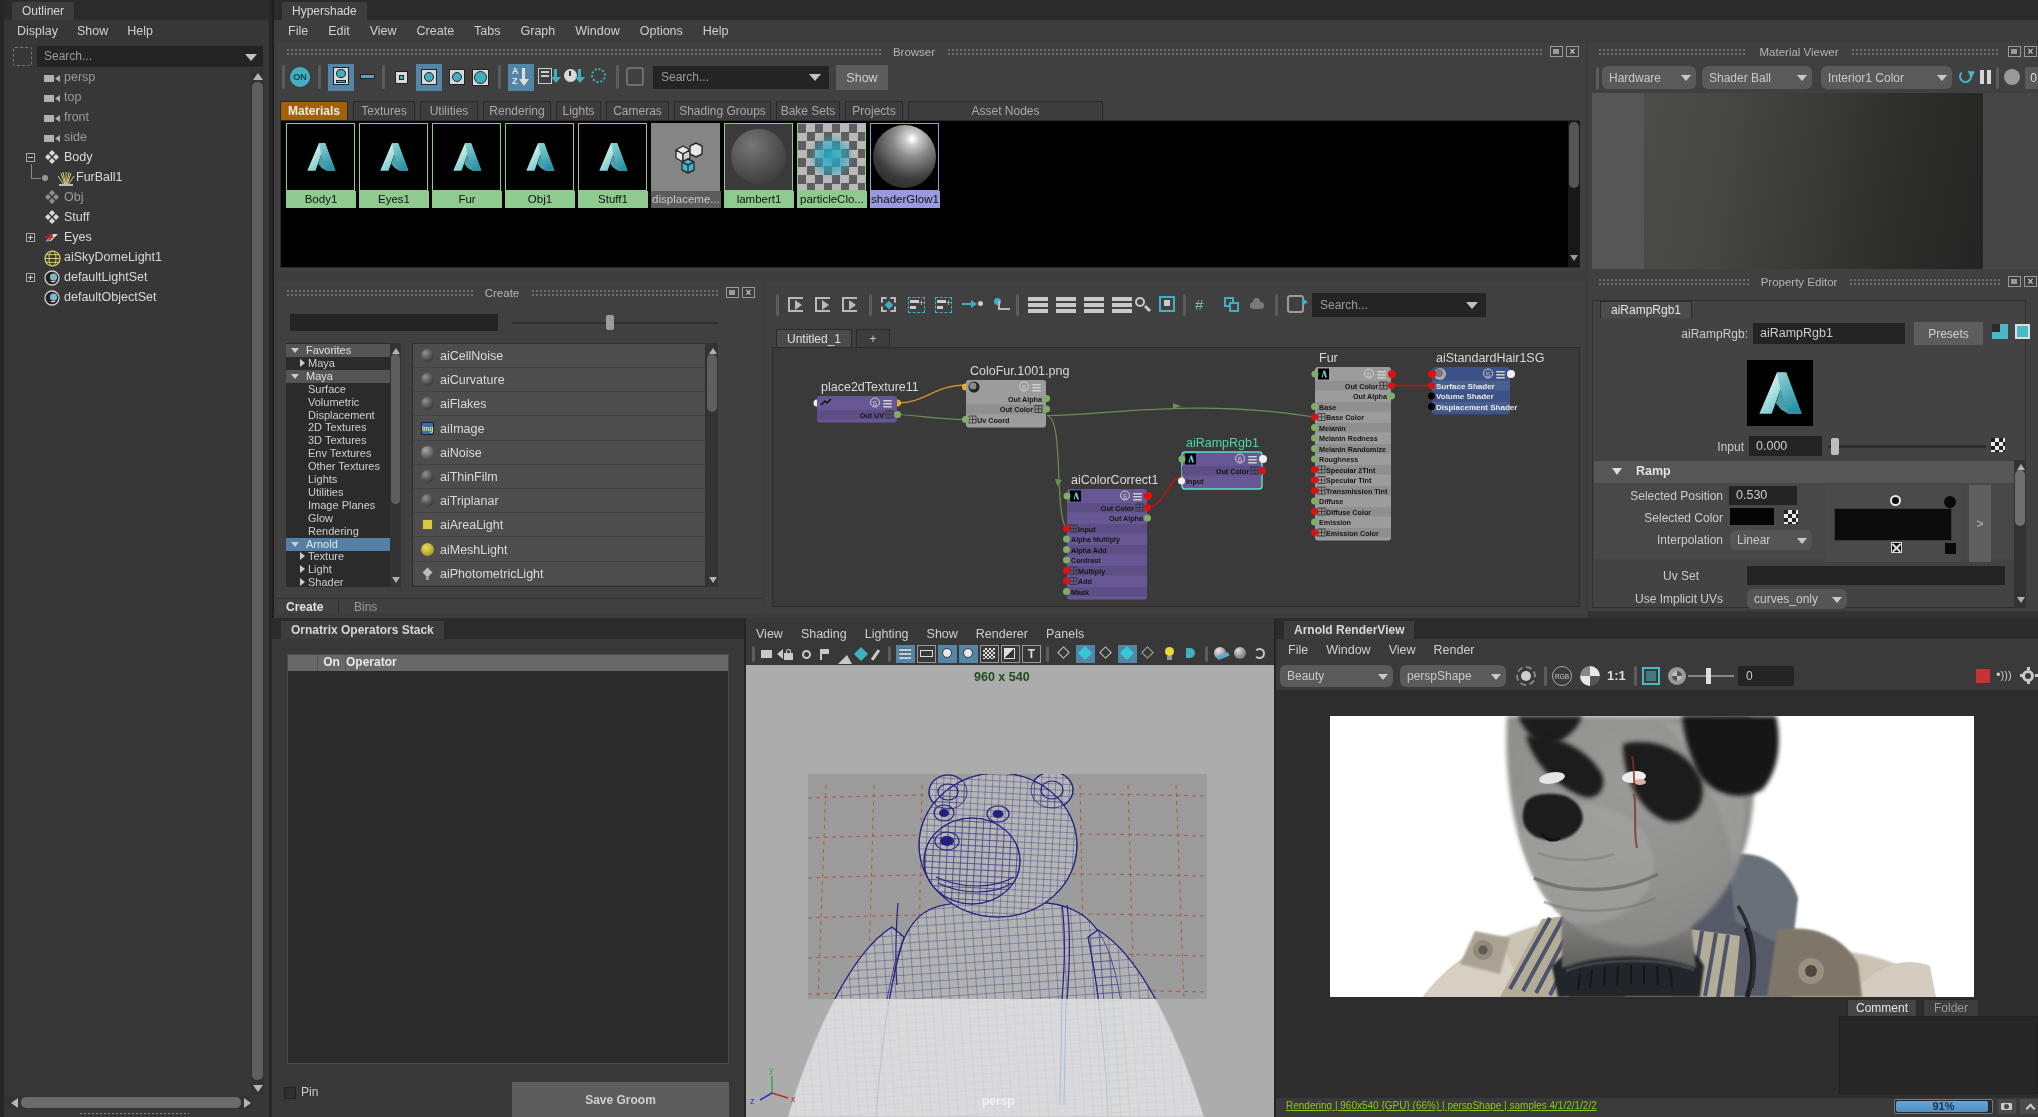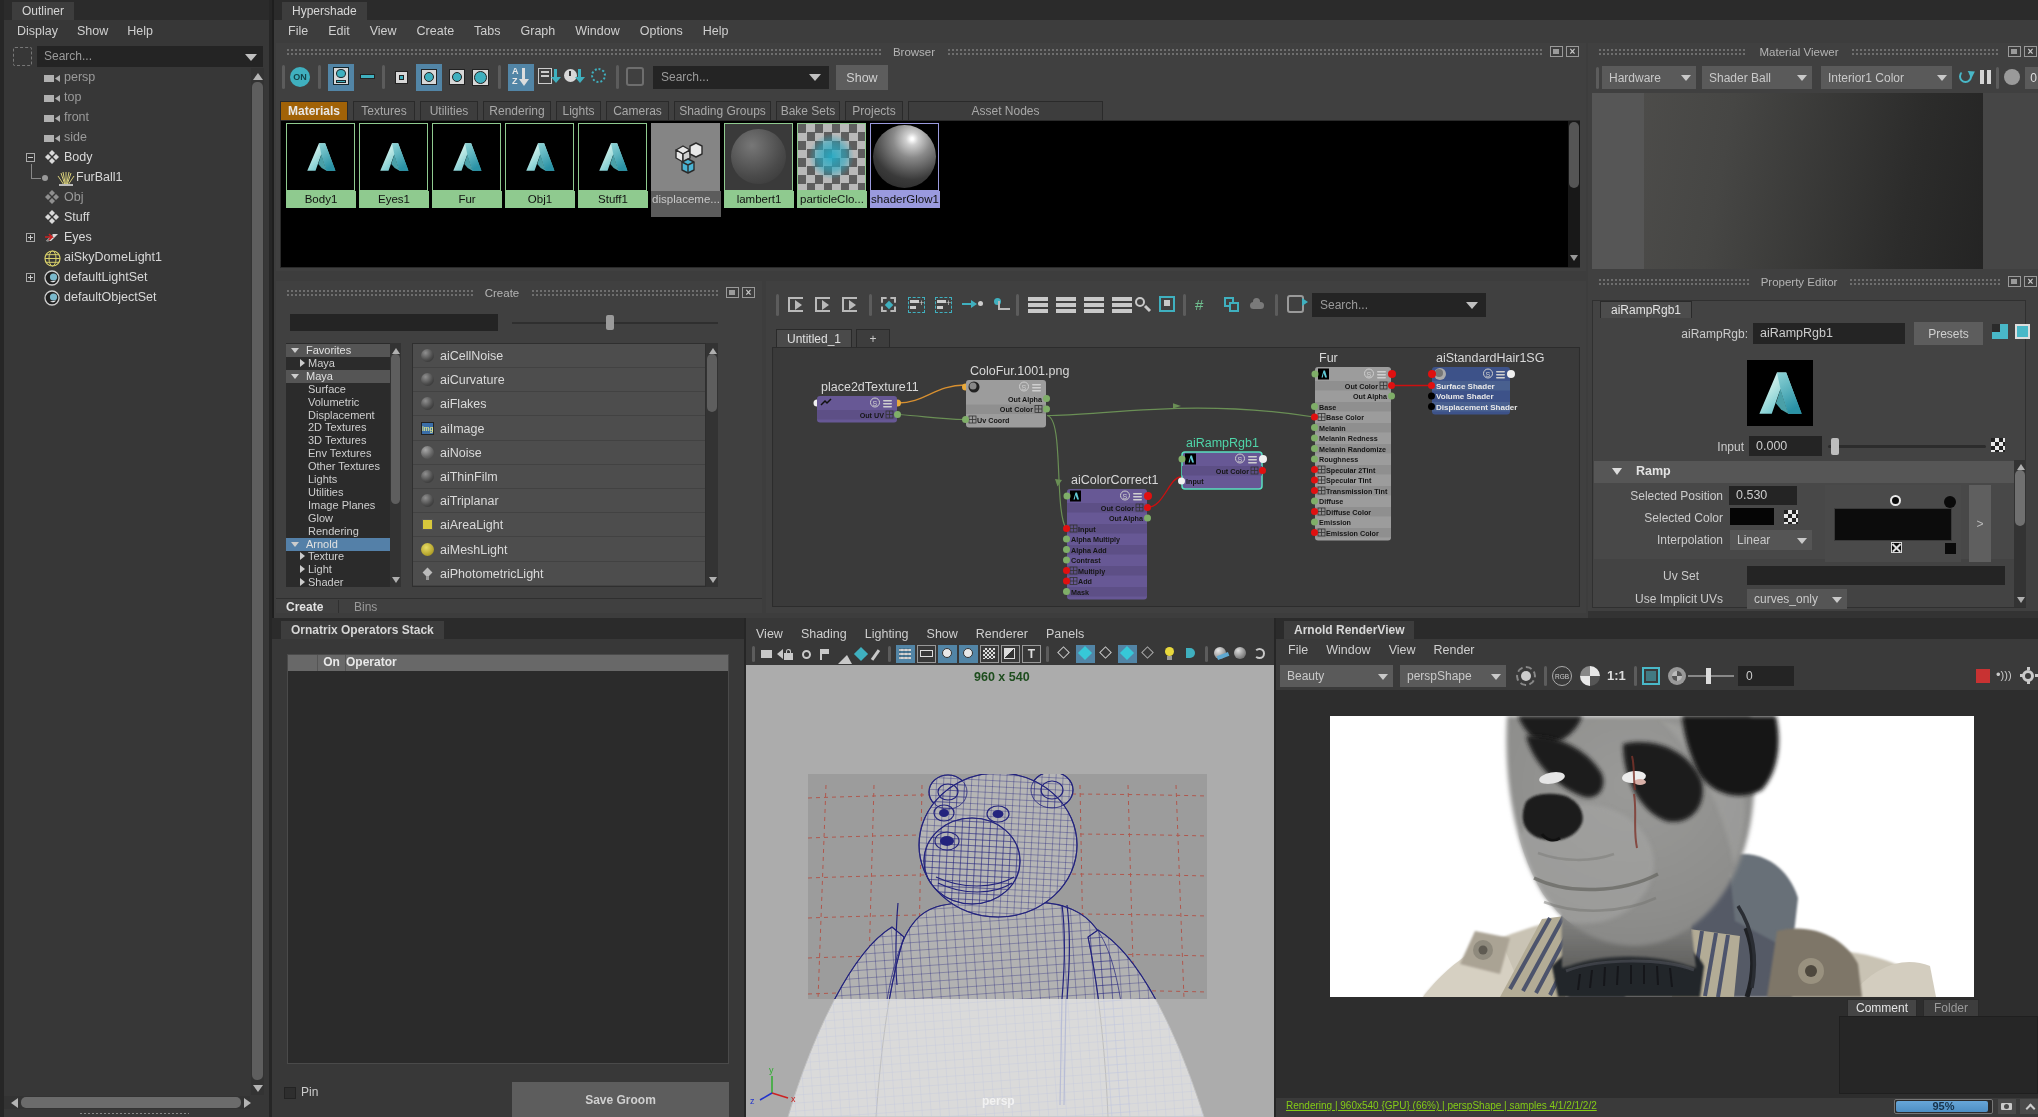--- a/index.html
+++ b/index.html
@@ -4,21 +4,21 @@
 html,body { width:2038px; height:1117px; background:#262626; overflow:hidden;
   font-family:"Liberation Sans", sans-serif; }
 #root { position:absolute; left:4px; top:0; width:2038px; height:1117px; background:#262626; }
 .abs { position:absolute; }
 .txt { position:absolute; color:#cbcbcb; font-size:12px; white-space:nowrap; }
 .menurow { display:flex; color:#cfcfcf; font-size:12.5px; align-items:center; white-space:nowrap;}
 .tab { background:#3d3d3d; color:#a8a8a8; font-size:12px; display:inline-block;
   padding:2px 10px 3px; border:1px solid #2a2a2a; border-bottom:none; white-space:nowrap;}
 .tab.active { background:#a16207; color:#e8e8e8; }
 .well { background:#242424; }
-.dd { background:#5a5a5a; color:#c9c9c9; font-size:12px; position:absolute; display:flex; align-items:center; padding-left:7px; white-space:nowrap;}
+.dd { background:#5a5a5a; color:#c9c9c9; font-size:12px; position:absolute; display:flex; align-items:center; padding-left:7px; white-space:nowrap;border-radius:6px;}
 .dd .arr { position:absolute; right:0; top:0; bottom:0; width:20px; display:flex; align-items:center; justify-content:center; }
 .dd .arr:after { content:""; border:5px solid transparent; border-top:6px solid #c9c9c9; margin-top:6px; }
 .btn { background:#5d5d5d; color:#d0d0d0; font-size:12px; display:flex; align-items:center; justify-content:center; position:absolute; white-space:nowrap;}
 .hdr { position:absolute; display:flex; align-items:center; height:13px; }
 .hdr .dots { flex:1; height:8px; margin:0 8px;
   background-image:radial-gradient(circle, #6e6e6e 0.9px, transparent 1.15px);
   background-size:4px 4px; }
 .hdr .t { color:#b4b4b4; font-size:11.5px; padding:0 4px; }
 .hdr .ic { width:13px; height:11px; margin-right:3px; border:1px solid #9a9a9a; position:relative; background:#3d3d3d; flex:none;}
 .hdr .ic.fl:after { content:""; position:absolute; left:2px; top:2px; width:6px; height:5px; background:#9a9a9a; }
@@ -337,21 +337,21 @@
         <svg class="abs" style="left:387px;top:19px;" width="36" height="36" viewBox="0 0 36 36">
 <g stroke="#2b2b2b" stroke-width="1.4" fill="#e8e8e8" stroke-linejoin="round">
 <path d="M8,10 L15,6 L22,10 L15,14 Z"></path>
             <path d="M8,10 L8,18 L15,22 L15,14 Z"></path>
             <path d="M22,10 L22,18 L15,22 L15,14 Z" fill="#cfcfcf"></path>
 <path d="M22,6 L28,3 L34,6 L34,14 L28,17 L22,14 Z" fill="#e8e8e8"></path>
 <path d="M14,22 L20,19 L26,22 L26,30 L20,33 L14,30 Z" fill="#4ab3d4"></path>
 <path d="M14,22 L20,25 L26,22 M20,25 L20,33" fill="none"></path>
 </g>
         </svg>
-        <div class="abs" style="left:370px;top:70px;width:70px;height:26px;background:#5c5c5c;color:#c9c9c9;font-size:11.5px;text-align:center;line-height:16px;overflow:hidden;">displaceme...</div>
+        <div class="abs" style="left:370px;top:70px;width:70px;height:17px;background:#5c5c5c;color:#c9c9c9;font-size:11.5px;text-align:center;line-height:16px;overflow:hidden;">displaceme...</div>
         <div class="abs" style="left:443px;top:2px;width:69px;height:68px;border:1px solid #8fca8f;background:#3a3a3a;"></div>
         <div class="abs" style="left:450px;top:8px;width:55px;height:55px;border-radius:50%;background:radial-gradient(circle at 38% 30%, #777, #4a4a4a 60%, #333);"></div>
         <div class="abs" style="left:443px;top:70px;width:70px;height:17px;background:#8fca8f;color:#111;font-size:11.5px;text-align:center;line-height:16px;overflow:hidden;">lambert1</div>
         <div class="abs" style="left:516px;top:2px;width:69px;height:68px;border:1px solid #8fca8f;background-image:conic-gradient(#b9b9b9 25%, #5e5e5e 0 50%, #b9b9b9 0 75%, #5e5e5e 0);background-size:17px 17px;"></div>
         <div class="abs" style="left:528px;top:13px;width:45px;height:45px;border-radius:50%;background:radial-gradient(circle, rgba(38,170,196,0.95), rgba(38,170,196,0.55) 45%, rgba(38,170,196,0) 72%);"></div>
         <div class="abs" style="left:516px;top:70px;width:70px;height:17px;background:#8fca8f;color:#111;font-size:11.5px;text-align:center;line-height:16px;overflow:hidden;">particleClo...</div>
         <div class="abs" style="left:589px;top:2px;width:69px;height:68px;border:1px solid #9a9ade;background:#000;"></div>
         <div class="abs" style="left:592px;top:4px;width:63px;height:63px;border-radius:50%;background:radial-gradient(circle at 62% 22%, #fff 2%, #cfcfcf 10%, #8a8a8a 30%, #3a3a3a 65%, #222);"></div>
         <div class="abs" style="left:589px;top:70px;width:70px;height:17px;background:#9a9ade;color:#111;font-size:11.5px;text-align:center;line-height:16px;overflow:hidden;">shaderGlow1</div>
       </div>
@@ -1102,21 +1102,21 @@
           <path d="M214,186 C246,199 294,197 326,182" stroke="#74746f" stroke-width="2.5" fill="none" opacity="0.5"></path>
         </svg>
       </div>
   <div class="abs tab active" style="left:571px;top:381px;height:17px;background:#454545;color:#e5e5e5;padding:1px 8px 0;">Comment</div>
   <div class="abs tab" style="left:647px;top:381px;height:17px;color:#9a9a9a;padding:1px 10px 0;">Folder</div>
   <div class="abs" style="left:563px;top:398px;width:199px;height:78px;background:#262626;border:1px solid #1f1f1f;"></div>
   <div class="abs" style="left:0;top:480px;width:766px;height:19px;background:#3a3a3a;">
     <span class="abs" style="left:10px;top:2px;color:#84cc16;font-size:10px;white-space:nowrap;text-decoration:underline;">Rendering | 960x540 {GPU} (66%) | perspShape | samples 4/1/2/1/2/2</span>
     <div class="abs" style="left:618px;top:1px;width:99px;height:15px;background:#2a2a2a;border:1px solid #777;border-radius:2px;">
       <div class="abs" style="left:1px;top:1px;width:92px;height:11px;background:linear-gradient(180deg,#67a6d8,#4e8fc4);border-radius:2px;"></div>
-      <span class="abs" style="left:0;top:0px;width:97px;text-align:center;color:#16324a;font-size:11px;font-weight:bold;">95%</span>
+      <span class="abs" style="left:0;top:0px;width:97px;text-align:center;color:#16324a;font-size:11px;font-weight:bold;">91%</span>
     </div>
     <div class="btn" style="left:722px;top:1px;width:18px;height:15px;background:#4a4a4a;">
           <span style="position:absolute;left:3px;top:4px;width:11px;height:7px;background:#c9c9c9;border-radius:1px;"></span>
           <span style="position:absolute;left:6px;top:5px;width:5px;height:5px;border-radius:50%;background:#4a4a4a;"></span>
         </div>
     <div class="btn" style="left:744px;top:1px;width:20px;height:15px;background:#4a4a4a;">
           <span style="width:7px;height:7px;border-top:2px solid #ccc;border-left:2px solid #ccc;transform:rotate(45deg);margin-top:4px;"></span>
         </div>
   </div>
 </div>

